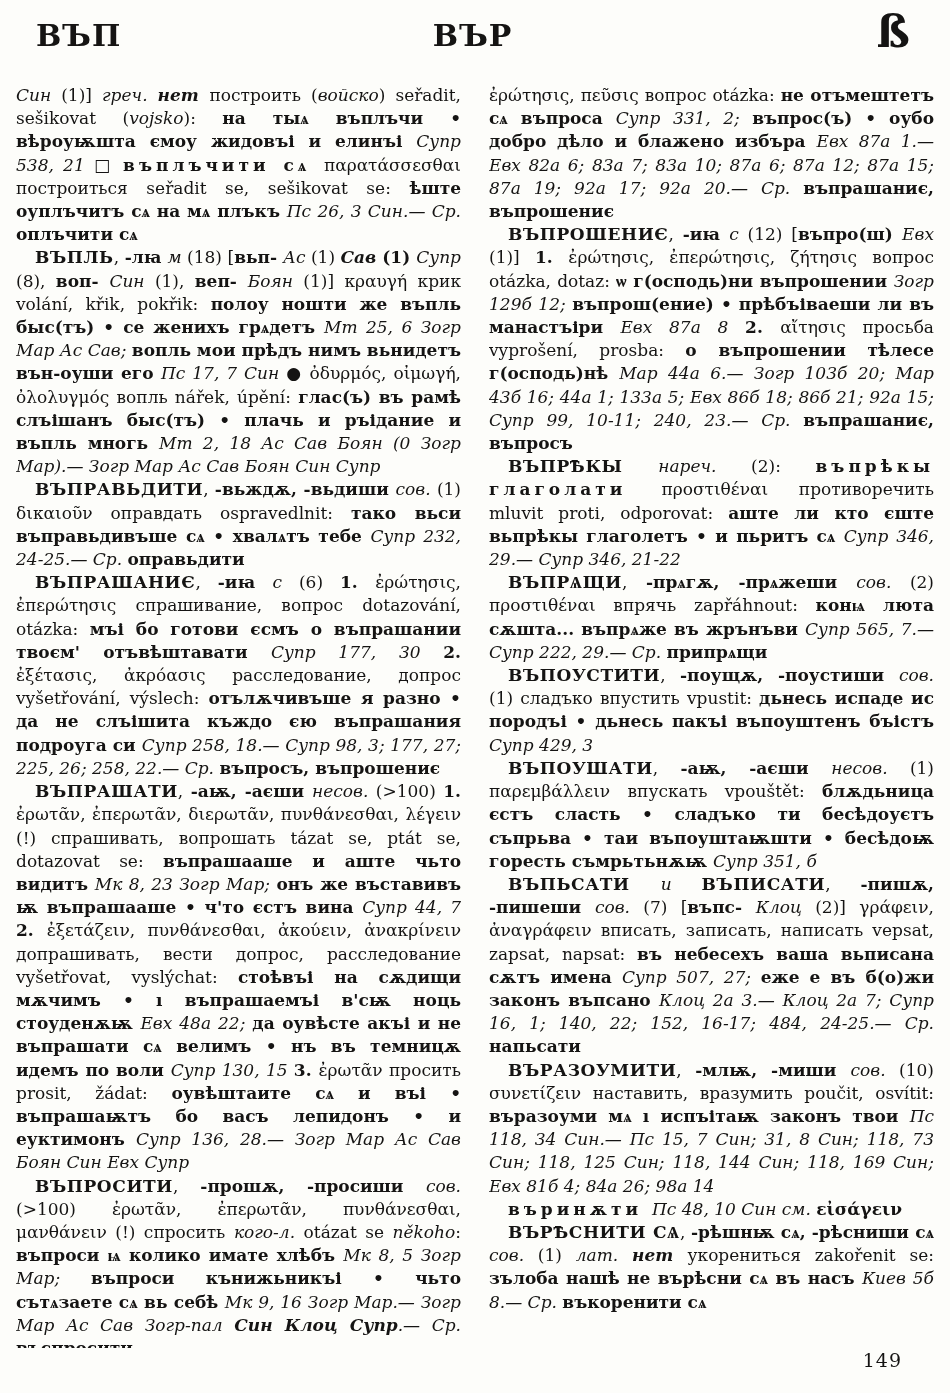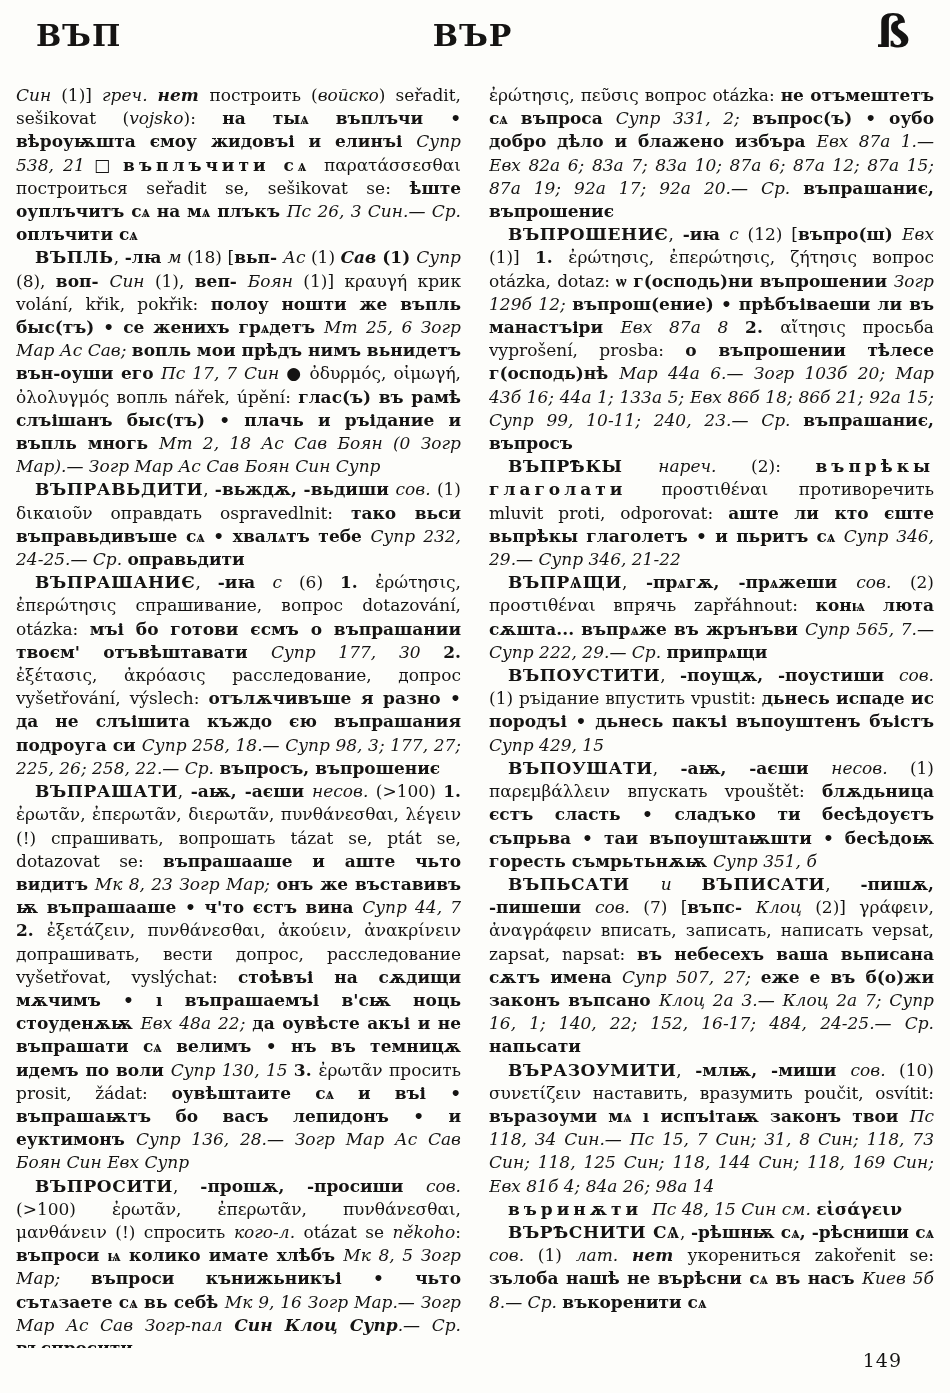--- a/index.html
+++ b/index.html
@@ -64,24 +64,24 @@
         <p class="para ind"><span class="hd">ВЪПРАВЬДИТИ</span><span class="n">, </span><span class="cs">-вьждѫ, -вьдиши </span><span class="i">сов. </span><span class="n">(1) </span><span class="g">δικαιοῦν </span><span class="n">оправдать ospravedlnit: </span><span class="cs">тако вьси въправьдивъше сѧ • хвалѧтъ тебе </span><span class="i">Супр 232, 24-25.— Ср. </span><span class="cs">оправьдити</span></p>
         <p class="para ind"><span class="hd">ВЪПРАШАНИЄ</span><span class="n">, </span><span class="cs">-иꙗ </span><span class="i">с </span><span class="n">(6) </span><span class="b">1. </span><span class="g">ἐρώτησις, ἐπερώτησις </span><span class="n">спрашивание, вопрос dotazování, otázka: </span><span class="cs">мъі бо готови єсмъ о въпрашании твоєм' отъвѣштавати </span><span class="i">Супр 177, 30 </span><span class="b">2. </span><span class="g">ἐξέτασις, ἀκρόασις </span><span class="n">расследование, допрос vyšetřování, výslech: </span><span class="cs">отълѫчивъше я разно • да не слъішита къждо єю въпрашания подроуга си </span><span class="i">Супр 258, 18.— Супр 98, 3; 177, 27; 225, 26; 258, 22.— Ср. </span><span class="cs">въпросъ, въпрошениє</span></p>
         <p class="para ind"><span class="hd">ВЪПРАШАТИ</span><span class="n">, </span><span class="cs">-аѭ, -аєши </span><span class="i">несов. </span><span class="n">(&gt;100) </span><span class="b">1. </span><span class="g">ἐρωτᾶν, ἐπερωτᾶν, διερωτᾶν, πυνθάνεσθαι, λέγειν </span><span class="n">(!) спрашивать, вопрошать tázat se, ptát se, dotazovat se: </span><span class="cs">въпрашааше и аште чьто видитъ </span><span class="i">Мк 8, 23 Зогр Мар; </span><span class="cs">онъ же въставивъ ѭ въпрашааше • ч'то єстъ вина </span><span class="i">Супр 44, 7 </span><span class="b">2. </span><span class="g">ἐξετάζειν, πυνθάνεσθαι, ἀκούειν, ἀνακρίνειν </span><span class="n">допрашивать, вести допрос, расследование vyšetřovat, vyslýchat: </span><span class="cs">стоѣвъі на сѫдищи мѫчимъ • ı въпрашаемъі в'сѭ ноць стоуденѫѭ </span><span class="i">Евх 48а 22; </span><span class="cs">да оувѣсте акъі и не въпрашати сѧ велимъ • нъ въ темницѫ идемъ по воли </span><span class="i">Супр 130, 15 </span><span class="b">3. </span><span class="g">ἐρωτᾶν </span><span class="n">просить prosit, žádat: </span><span class="cs">оувѣштаите сѧ и въі • въпрашаѭтъ бо васъ лепидонъ • и еуктимонъ </span><span class="i">Супр 136, 28.— Зогр Мар Ас Сав Боян Син Евх Супр</span></p>
         <p class="para ind"><span class="hd">ВЪПРОСИТИ</span><span class="n">, </span><span class="cs">-прошѫ, -просиши </span><span class="i">сов. </span><span class="n">(&gt;100) </span><span class="g">ἐρωτᾶν, ἐπερωτᾶν, πυνθάνεσθαι, μανθάνειν </span><span class="n">(!) спросить </span><span class="i">кого-л. </span><span class="n">otázat se </span><span class="i">někoho</span><span class="n">: </span><span class="cs">въпроси ѩ колико имате хлѣбъ </span><span class="i">Мк 8, 5 Зогр Мар; </span><span class="cs">въпроси кънижьникъі • чьто сътѧзаете сѧ вь себѣ </span><span class="i">Мк 9, 16 Зогр Мар.— Зогр Мар Ас Сав Зогр-пал </span><span class="bi">Син Клоц Супр</span><span class="i">.— Ср. </span><span class="cs">въспросити</span></p>
       </div>
     <div class="col" id="col-right">
         <p class="para"><span class="g">ἐρώτησις, πεῦσις </span><span class="n">вопрос otázka: </span><span class="cs">не отъмештетъ сѧ въпроса </span><span class="i">Супр 331, 2; </span><span class="cs">въпрос(ъ) • оубо добро дѣло и блажено избъра </span><span class="i">Евх 87а 1.— Евх 82а 6; 83а 7; 83а 10; 87а 6; 87а 12; 87а 15; 87а 19; 92а 17; 92а 20.— Ср. </span><span class="cs">въпрашаниє, въпрошениє</span></p>
         <p class="para ind"><span class="hd">ВЪПРОШЕНИЄ</span><span class="n">, </span><span class="cs">-иꙗ </span><span class="i">с </span><span class="n">(12) [</span><span class="cs">въпро(ш) </span><span class="i">Евх </span><span class="n">(1)] </span><span class="b">1. </span><span class="g">ἐρώτησις, ἐπερώτησις, ζήτησις </span><span class="n">вопрос otázka, dotaz: </span><span class="cs">ѡ г(осподь)ни въпрошении </span><span class="i">Зогр 129б 12; </span><span class="cs">въпрош(ение) • прѣбъіваеши ли въ манастъіри </span><span class="i">Евх 87а 8 </span><span class="b">2. </span><span class="g">αἴτησις </span><span class="n">просьба vyprošení, prosba: </span><span class="cs">о въпрошении тѣлесе г(осподь)нѣ </span><span class="i">Мар 44а 6.— Зогр 103б 20; Мар 43б 16; 44а 1; 133а 5; Евх 86б 18; 86б 21; 92а 15; Супр 99, 10-11; 240, 23.— Ср. </span><span class="cs">въпрашаниє, въпросъ</span></p>
         <p class="para ind"><span class="hd">ВЪПРѢКЫ </span><span class="i">нареч. </span><span class="n">(2): </span><span class="sp">въпрѣкы глаголати </span><span class="g">προστιθέναι </span><span class="n">противоречить mluvit proti, odporovat: </span><span class="cs">аште ли кто єште вьпрѣкы глаголетъ • и пьритъ сѧ </span><span class="i">Супр 346, 29.— Супр 346, 21-22</span></p>
         <p class="para ind"><span class="hd">ВЪПРѦЩИ</span><span class="n">, </span><span class="cs">-прѧгѫ, -прѧжеши </span><span class="i">сов. </span><span class="n">(2) </span><span class="g">προστιθέναι </span><span class="n">впрячь zapřáhnout: </span><span class="cs">конѩ люта сѫшта... въпрѧже въ жрънъви </span><span class="i">Супр 565, 7.— Супр 222, 29.— Ср. </span><span class="cs">припрѧщи</span></p>
-        <p class="para ind"><span class="hd">ВЪПОУСТИТИ</span><span class="n">, </span><span class="cs">-поущѫ, -поустиши </span><span class="i">сов. </span><span class="n">(1) </span><span class="g">ръідание </span><span class="n">впустить vpustit: </span><span class="cs">дьнесь испаде ис породъі • дьнесь пакъі въпоуштенъ бъістъ </span><span class="i">Супр 429, 15</span></p>
+        <p class="para ind"><span class="hd">ВЪПОУСТИТИ</span><span class="n">, </span><span class="cs">-поущѫ, -поустиши </span><span class="i">сов. </span><span class="n">(1) </span><span class="g">сладъко </span><span class="n">впустить vpustit: </span><span class="cs">дьнесь испаде ис породъі • дьнесь пакъі въпоуштенъ бъістъ </span><span class="i">Супр 429, 3</span></p>
         <p class="para ind"><span class="hd">ВЪПОУШАТИ</span><span class="n">, </span><span class="cs">-аѭ, -аєши </span><span class="i">несов. </span><span class="n">(1) </span><span class="g">παρεμβάλλειν </span><span class="n">впускать vpouštět: </span><span class="cs">блѫдьница єстъ сласть • сладъко ти бесѣдоуєтъ съпрьва • таи въпоуштаѭшти • бесѣдоѭ горесть съмрьтьнѫѭ </span><span class="i">Супр 351, б</span></p>
         <p class="para ind"><span class="hd">ВЪПЬСАТИ </span><span class="i">и </span><span class="hd">ВЪПИСАТИ</span><span class="n">, </span><span class="cs">-пишѫ, -пишеши </span><span class="i">сов. </span><span class="n">(7) [</span><span class="cs">въпс- </span><span class="i">Клоц </span><span class="n">(2)] </span><span class="g">γράφειν, ἀναγράφειν </span><span class="n">вписать, записать, написать vepsat, zapsat, napsat: </span><span class="cs">въ небесехъ ваша вьписана сѫтъ имена </span><span class="i">Супр 507, 27; </span><span class="cs">еже е въ б(о)жи законъ въпсано </span><span class="i">Клоц 2а 3.— Клоц 2а 7; Супр 16, 1; 140, 22; 152, 16-17; 484, 24-25.— Ср. </span><span class="cs">напьсати</span></p>
         <p class="para ind"><span class="hd">ВЪРАЗОУМИТИ</span><span class="n">, </span><span class="cs">-млѭ, -миши </span><span class="i">сов. </span><span class="n">(10) </span><span class="g">συνετίζειν </span><span class="n">наставить, вразумить poučit, osvítit: </span><span class="cs">въразоуми мѧ ı испъітаѭ законъ твои </span><span class="i">Пс 118, 34 Син.— Пс 15, 7 Син; 31, 8 Син; 118, 73 Син; 118, 125 Син; 118, 144 Син; 118, 169 Син; Евх 81б 4; 84а 26; 98а 14</span></p>
-        <p class="para ind"><span class="sp">въринѫти </span><span class="i">Пс 48, 15 Син см. </span><span class="cs">εἰσάγειν</span></p>
+        <p class="para ind"><span class="sp">въринѫти </span><span class="i">Пс 48, 10 Син см. </span><span class="cs">εἰσάγειν</span></p>
         <p class="para ind"><span class="hd">ВЪРѢСНИТИ СѦ</span><span class="n">, </span><span class="cs">-рѣшнѭ сѧ, -рѣсниши сѧ </span><span class="i">сов. </span><span class="n">(1) </span><span class="i">лат. </span><span class="bi">нет </span><span class="n">укорениться zakořenit se: </span><span class="cs">зълоба нашѣ не върѣсни сѧ въ насъ </span><span class="i">Киев 5б 8.— Ср. </span><span class="cs">въкоренити сѧ</span></p>
       </div>
   </div>
 
   <div class="pagenum">149</div>
 
 </div>
 
 </body></html>

